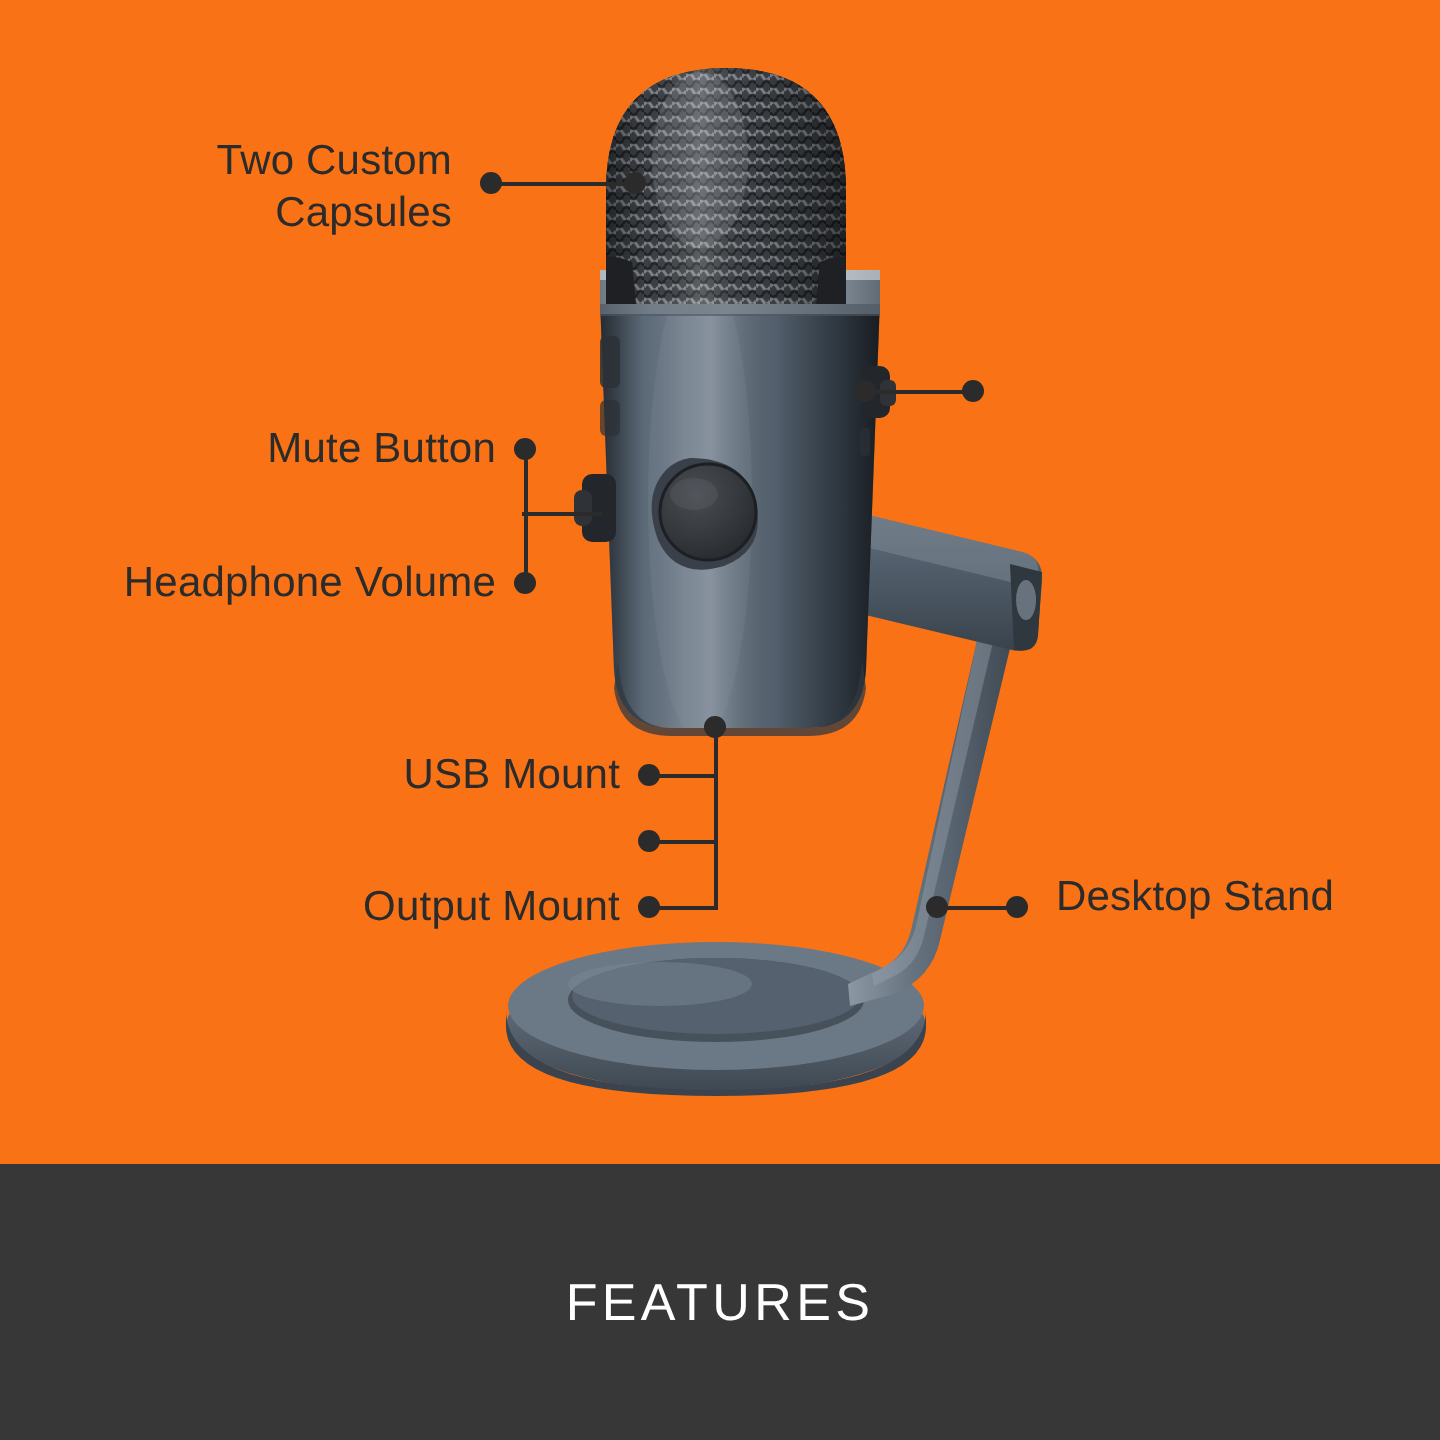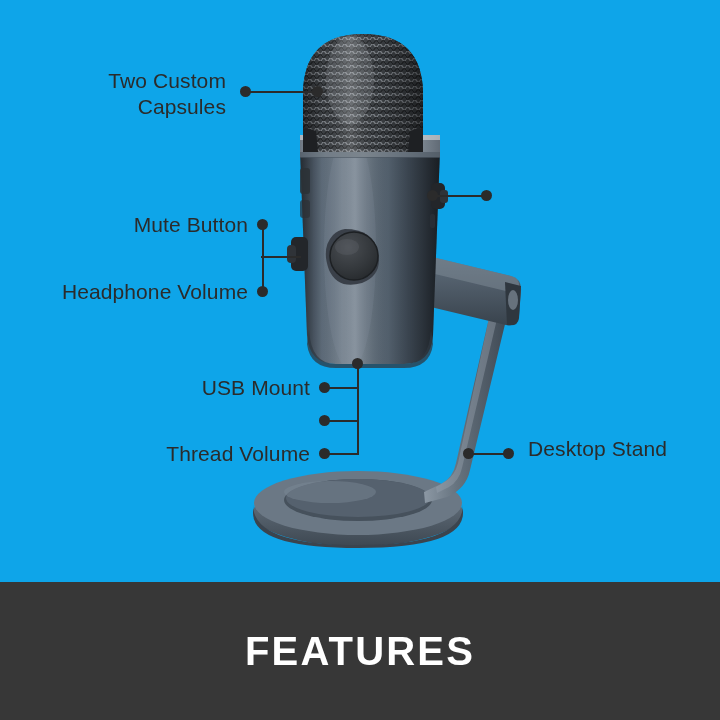--- a/index.html
+++ b/index.html
@@ -4,21 +4,21 @@
 <style>
   html, body {
     margin: 0;
     padding: 0;
     background: #ffffff;
   }
   #page {
     position: relative;
     width: 720px;
     height: 720px;
-    background: #0ea5e9;
+    background: #f97316;
     overflow: hidden;
     font-family: "Liberation Sans", sans-serif;
     -webkit-font-smoothing: antialiased;
   }
 
   
   .label {
     position: absolute;
     color: #2b2b2b;
     font-size: 21px;
@@ -58,22 +58,22 @@
     top: 582px;
     width: 720px;
     height: 138px;
     background: #373737;
     display: flex;
     align-items: center;
     justify-content: center;
   }
   #footer .ftitle {
     color: #ffffff;
-    font-size: 40px;
-    font-weight: bold;
+    font-size: 26px;
+    font-weight: normal;
     letter-spacing: 2.2px;
   }
 </style>
 </head>
 <body>
 
 <div id="page">
 
   <svg id="mic" viewBox="0 0 720 580">
     <defs>
@@ -237,21 +237,21 @@
   <div class="hline" style="left:432px; top:194.5px; width:54px;"></div>
   <div class="dot" style="left:481px; top:190px;"></div>
 
   <div class="label right-al" style="right:410px; top:375px; width:300px;">USB Mount</div>
   <div class="dot" style="left:319px; top:382px;"></div>
   <div class="hline" style="left:324px; top:386.5px; width:35px;"></div>
 
   <div class="dot" style="left:319px; top:415px;"></div>
   <div class="hline" style="left:324px; top:419.5px; width:35px;"></div>
 
-  <div class="label right-al" style="right:410px; top:441px; width:300px;">Thread Volume</div>
+  <div class="label right-al" style="right:410px; top:441px; width:300px;">Output Mount</div>
   <div class="dot" style="left:319px; top:448px;"></div>
   <div class="hline" style="left:324px; top:452.5px; width:35px;"></div>
 
   <div class="vline" style="left:357px; top:368px; height:85px;"></div>
   <div class="dot" style="left:352px; top:358px;"></div>
 
   <div class="label left-al" style="left:528px; top:436px; width:200px;">Desktop Stand</div>
   <div class="dot" style="left:463px; top:448px;"></div>
   <div class="hline" style="left:468px; top:452.5px; width:40px;"></div>
   <div class="dot" style="left:503px; top:448px;"></div>

